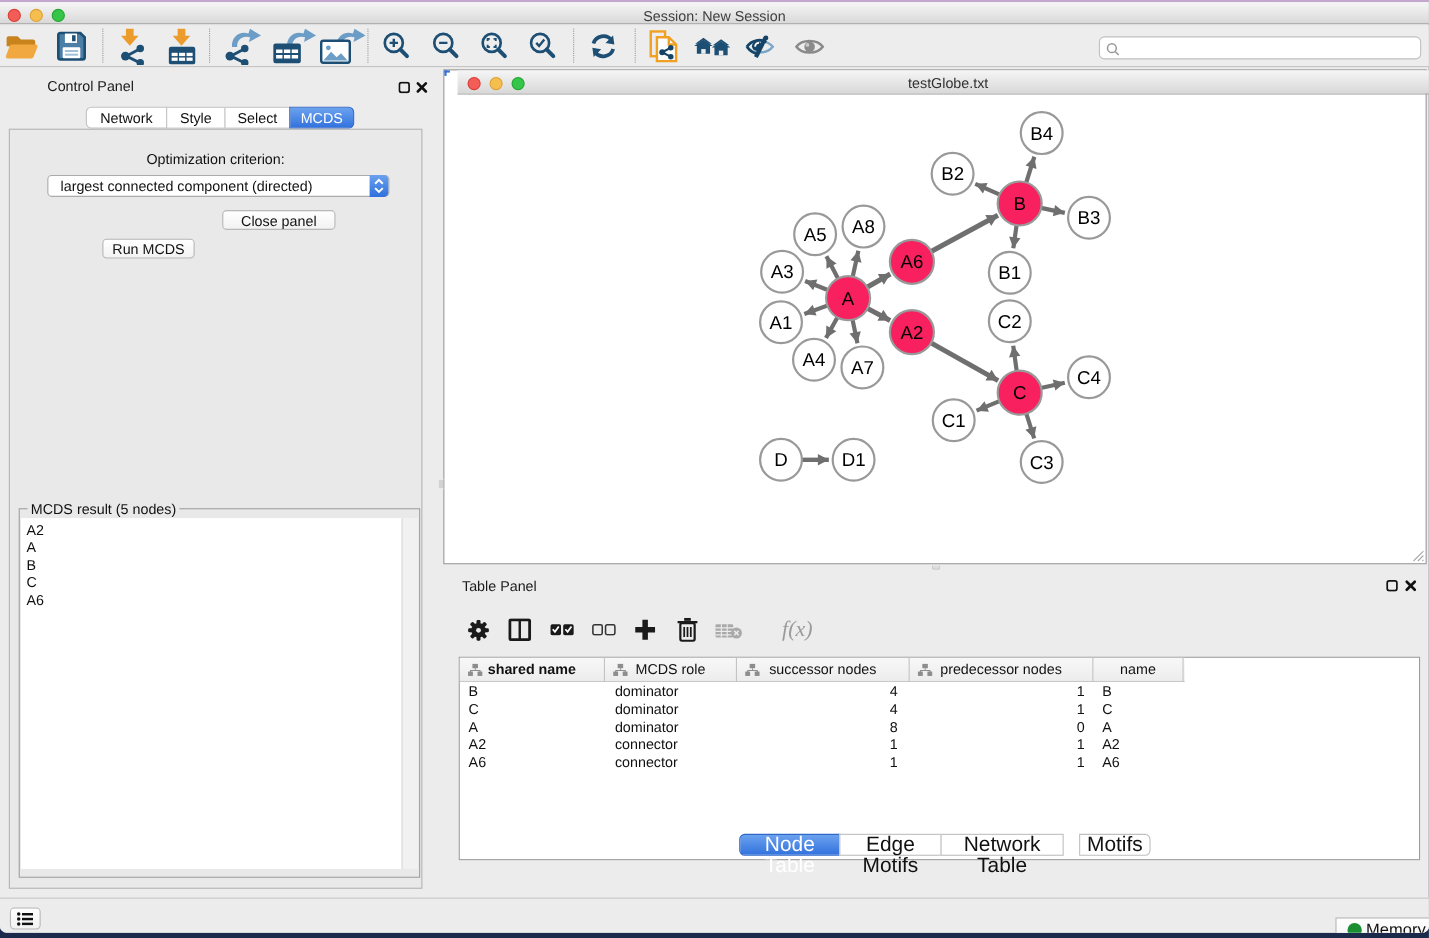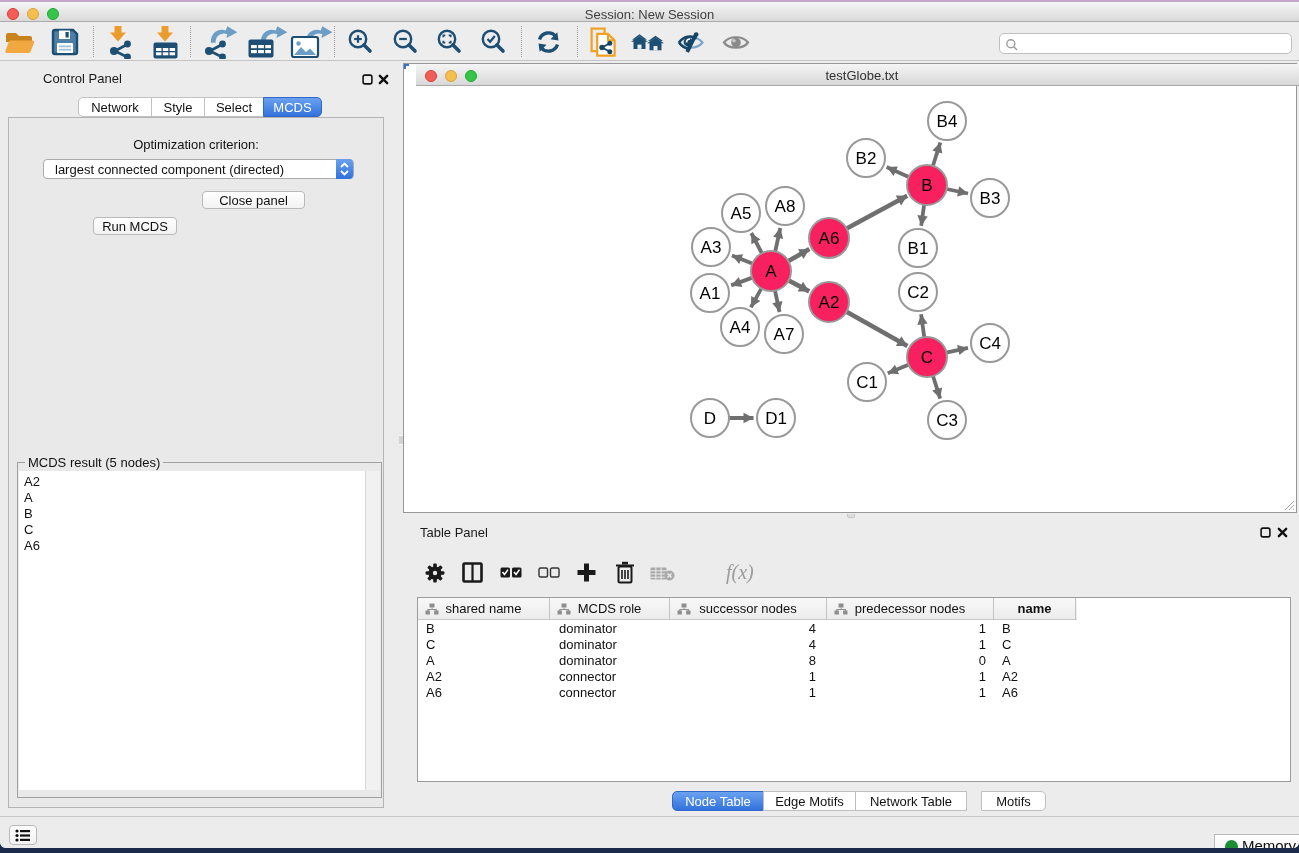--- a/index.html
+++ b/index.html
@@ -27,21 +27,21 @@
 .grplist { position:absolute; left:1px; top:8px; width:361px; height:319px; background:#fff; font-size:13px; color:#111; }
 .scrolltrack { position:absolute; right:0; top:0; width:15px; height:100%; background:#f1f1f1; border-left:1px solid #d8d8d8; }
 
 .netwin { position:absolute; left:403px; top:63px; width:894px; height:450px; background:#fff; border:1px solid #979797; }
 .net-titlebar { position:absolute; left:12px; top:0; width:892px; height:22px; background:linear-gradient(#f5f5f5,#d8d8d8); border-bottom:1px solid #a9a9a9; }
 
 .tp-title { position:absolute; left:420px; top:525px; font-size:13px; color:#1a1a1a;text-align:right; }
 .tbl { position:absolute; left:417px; top:597px; width:874px; height:185px; background:#fff; border:1px solid #9c9c9c; }
 .tblhead { position:absolute; left:0; top:0; width:659px; height:22px; background:linear-gradient(#f8f8f8,#ececec); border-bottom:1px solid #c9c9c9; }
 .th { position:absolute; top:0; height:22px; border-right:1px solid #c3c3c3; font-size:13px; color:#111; text-align:center; line-height:21px; }
-.seg { position:absolute; top:791px; height:20px; background:#fff; border:1px solid #bfbfbf; font-size:13px; color:#111; text-align:center; line-height:19px; }
+.seg { position:absolute; top:758px; height:20px; background:#fff; border:1px solid #bfbfbf; font-size:19px; color:#111; text-align:center; line-height:19px; }
 .statusbar { position:absolute; left:0; top:816px; width:1299px; height:32px; background:#ececec; border-top:1px solid #c8c8c8; }
 .hicon { position:absolute; top:5px; }
 .th { line-height:22px; }
 </style>
 </head>
 <body>
 <div class="appwin">
   <div class="deskline"></div>
   <div class="titlebar">
     <div class="tl" style="left:7px;  background:#f25e57; border:0.5px solid #da3e36;"></div>
@@ -402,29 +402,29 @@
       <g stroke="#ececec" stroke-width="1">
         <line x1="0.5" y1="4.8" x2="16.5" y2="4.8"></line>
           <line x1="0.5" y1="8" x2="16.5" y2="8"></line>
           <line x1="0.5" y1="11.2" x2="16.5" y2="11.2"></line>
         <line x1="5.8" y1="1.5" x2="5.8" y2="13.5"></line>
           <line x1="11.1" y1="1.5" x2="11.1" y2="13.5"></line>
       </g>
       <circle cx="19.5" cy="9.5" r="5" fill="#a9a9a9"></circle>
       <path d="M17.5 7.5 l4 4 M21.5 7.5 l-4 4" stroke="#ececec" stroke-width="1.4"></path>
     </svg>
-    <div style="position:absolute; left:726px; top:561px; font-family:'Liberation Serif',serif; font-style:italic; font-size:20px; color:#9b9b9b;">f(x)</div>
+    <div style="position:absolute; left:711px; top:561px; font-family:'Liberation Serif',serif; font-style:italic; font-size:20px; color:#9b9b9b;">f(x)</div>
   </div>
   <div class="tbl">
     <div class="tblhead" id="tblhead">
-      <div class="th" style="left:0; width:132px;">shared name</div>
+      <div class="th" style="left:0; width:132px;font-weight:bold;">shared name</div>
       <div class="th" style="left:132px; width:120px;">MCDS role</div>
       <div class="th" style="left:252px; width:157px;">successor nodes</div>
       <div class="th" style="left:409px; width:167px;">predecessor nodes</div>
-      <div class="th" style="left:576px; width:82px; border-right:1px solid #c3c3c3;font-weight:bold;">name</div>
+      <div class="th" style="left:576px; width:82px; border-right:1px solid #c3c3c3;">name</div>
       <svg class="hicon" style="left:7px;" width="14" height="12" viewBox="0 0 14 12">
           <g fill="#8d8d8d">
             <rect x="4.5" y="0.5" width="5" height="4"></rect>
             <rect x="0.5" y="7.5" width="4.4" height="4"></rect>
             <rect x="9.1" y="7.5" width="4.4" height="4"></rect>
             <path d="M6.7 4.5 h0.8 v2 h-0.8 z M2.3 6 h9.6 v1 H2.3 z M2.3 6 h1 v1.8 h-1 z M10.9 6 h1 v1.8 h-1 z"></path>
           </g>
         </svg>
       <svg class="hicon" style="left:139px;" width="14" height="12" viewBox="0 0 14 12">
           <g fill="#8d8d8d">

